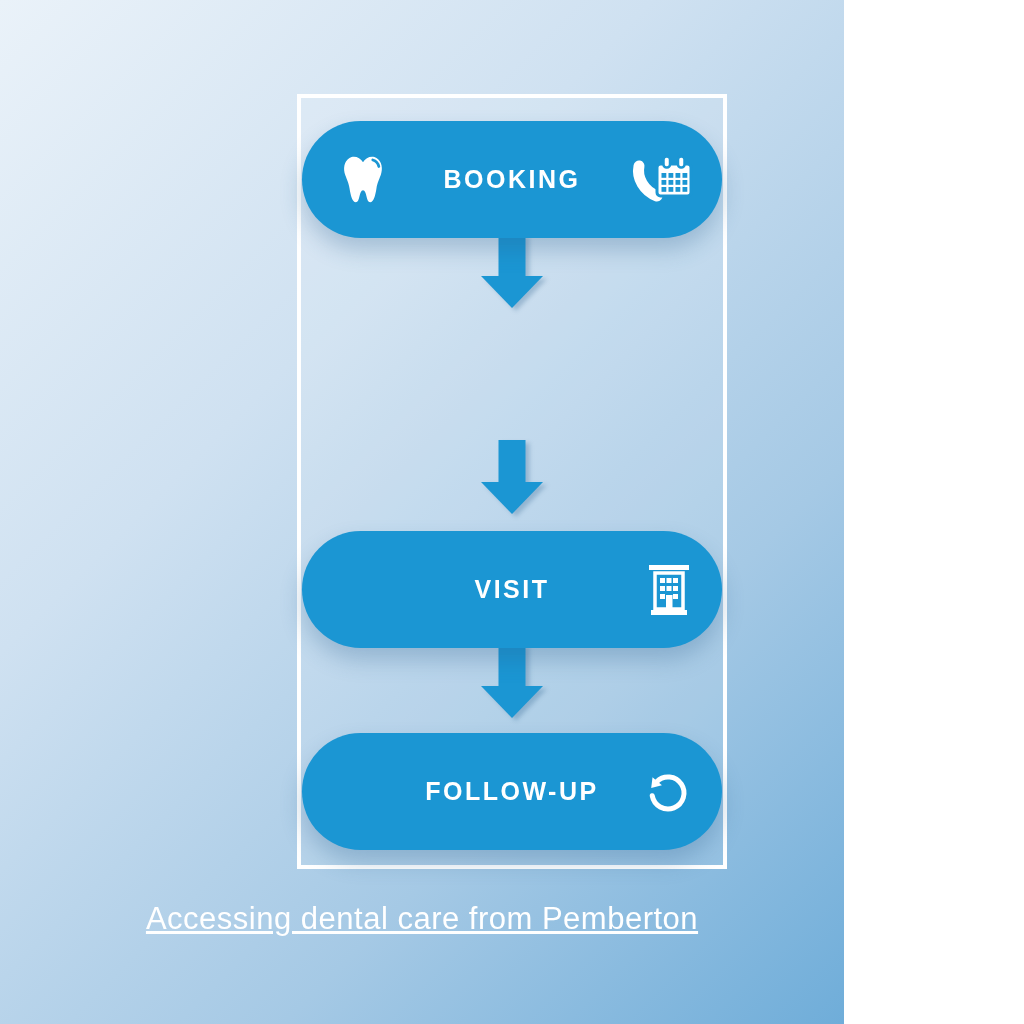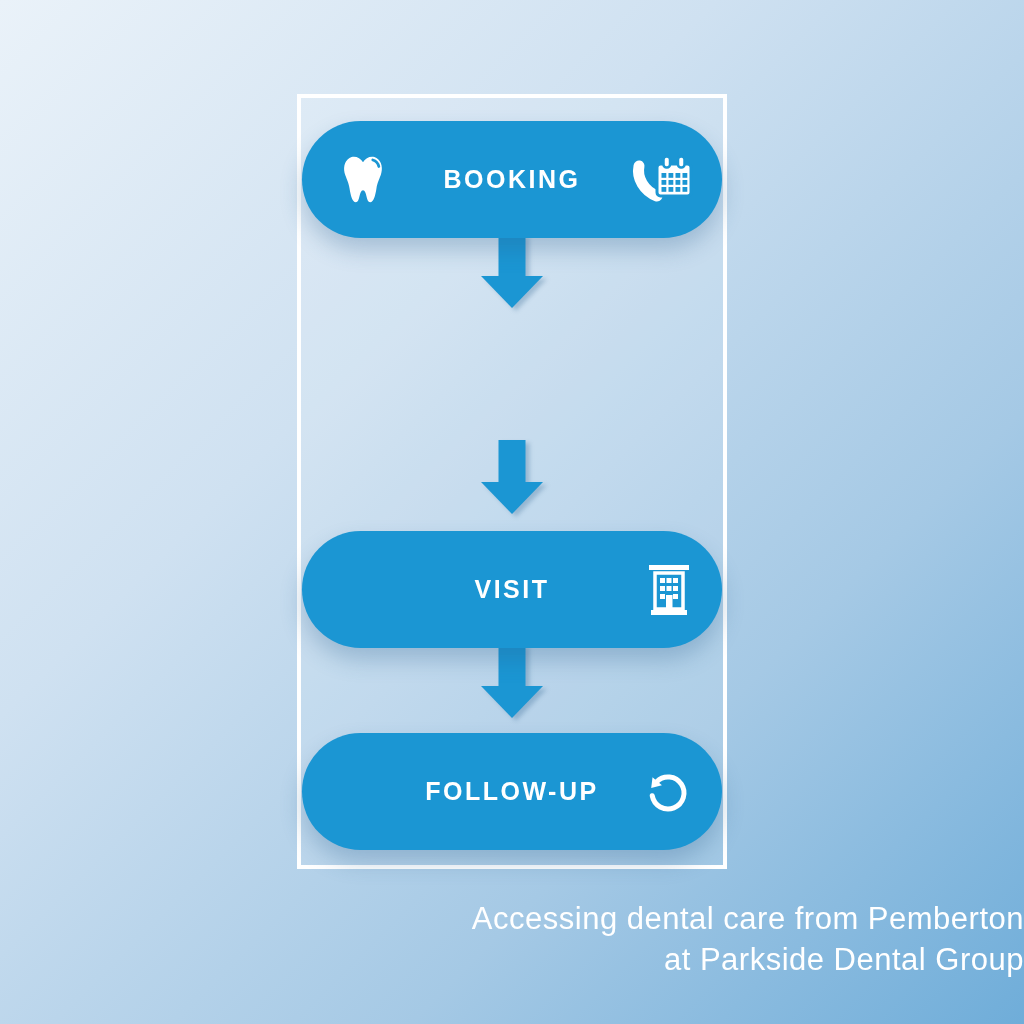--- a/index.html
+++ b/index.html
@@ -1,21 +1,21 @@
 <!DOCTYPE html>
 <html><head>
 <meta charset="utf-8">
 <style>
   html,body{margin:0;padding:0;}
   body{
     font-family:"Liberation Sans","DejaVu Sans",sans-serif;
     width:1024px;height:1024px;overflow:hidden;
   }
   .canvas{
-    position:relative;width:1024px;height:1024px;
+    position:relative;width:844px;height:1024px;
     background:linear-gradient(135deg,#eaf2f9 0%,#cfe1f1 35%,#a5c9e5 70%,#6fadd9 100%);
   }
   .frame{
     position:absolute;left:297px;top:94px;width:430px;height:775px;
     border:4px solid #ffffff;background:rgba(255,255,255,0.10);
     box-sizing:border-box;
   }
   .pill{
     position:absolute;left:302px;width:420px;height:117px;border-radius:60px;
     background:#1b96d3;
@@ -26,22 +26,22 @@
     position:absolute;left:0;right:0;top:0;bottom:0;
     display:flex;align-items:center;justify-content:center;
     color:#ffffff;font-size:25px;font-weight:700;letter-spacing:2.5px;
   }
   .icon{position:absolute;top:50%;transform:translateY(-50%);display:block;}
   .icon-left{left:38px;}
   .icon-right{right:26px;}
   .flow-arrow{position:absolute;left:478px;width:68px;height:76px;z-index:2;
     filter:drop-shadow(4px 3px 2px rgba(35,90,135,0.28));}
   .caption{
-    position:absolute;left:0;right:0;top:898px;text-align:right;
-    color:#ffffff;font-size:31px;line-height:41px;font-weight:400;letter-spacing:0.5px;
+    position:absolute;left:0;right:0;top:898px;text-align:center;
+    color:#ffffff;font-size:31px;line-height:41px;font-weight:400;letter-spacing:0.5px;text-decoration:underline;
   }
 </style>
 </head>
 <body>
 
 <div class="canvas">
 
   <div class="frame"></div>
 
   <svg class="flow-arrow" style="top:234px" viewBox="0 0 68 76">
@@ -109,16 +109,15 @@
         <rect x="14" y="31" width="5" height="5"></rect>
           <rect x="27" y="31" width="5" height="5"></rect>
         <rect x="20" y="32" width="6.5" height="14"></rect>
       </g>
       <rect x="5" y="47" width="36" height="5" fill="#ffffff"></rect>
     </svg>
   </div>
 
   <div class="caption">
     <div>Accessing dental care from Pemberton</div>
-    <div>at Parkside Dental Group</div>
   </div>
 
 </div>
 
 </body></html>

